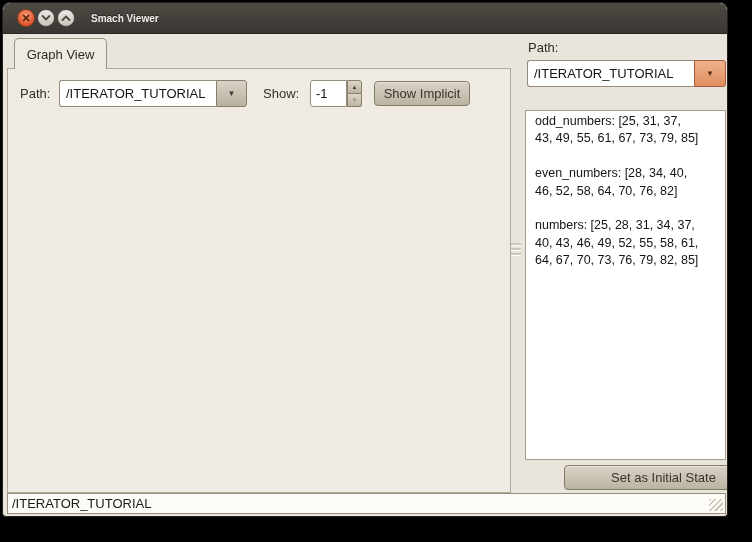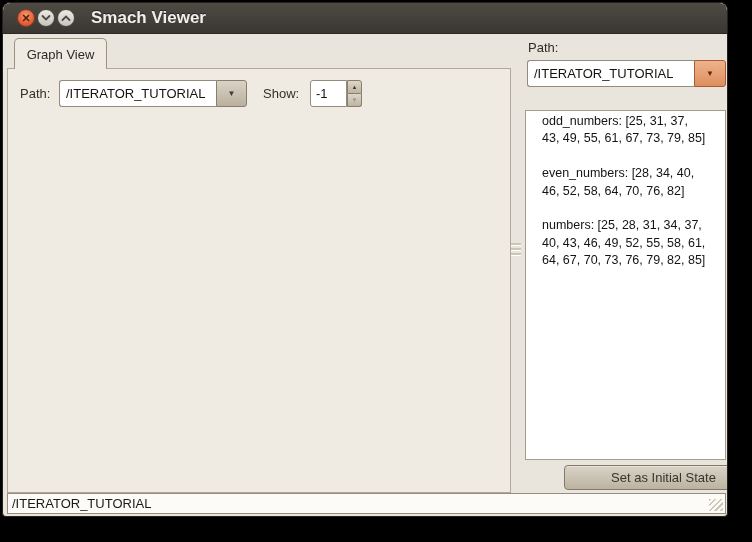--- a/index.html
+++ b/index.html
@@ -25,21 +25,21 @@
   }
   .tb-btn.close{
     margin-left:14px;
     background:radial-gradient(circle at 50% 35%,#f49a74,#e2572f 70%);
     border:1px solid #8a3b1c;color:#571e08;font-size:11px;font-weight:bold;line-height:1;
   }
   .tb-btn.winctl{
     background:linear-gradient(#eceae6,#c7c3bc);border:1px solid #4d4a44;
   }
   .tb-title{
-    color:#f1efec;font-size:17px;font-weight:bold;margin-left:16px;
+    color:#f1efec;font-size:10px;font-weight:bold;margin-left:16px;
     text-shadow:0 -1px 0 rgba(0,0,0,.5);
   }
   
   .tab{
     position:absolute;box-sizing:border-box;border:1px solid #9a9183;border-bottom:none;
     border-radius:5px 5px 0 0;font-size:13px;color:#2e2a25;
     display:flex;align-items:center;justify-content:center;text-align:center;
   }
   .tab.active{left:11px;top:35px;width:93px;height:31px;background:#efeae2;z-index:3;}
   .tab.inactive{left:104px;top:40px;width:79px;height:26px;background:#cfc7b9;z-index:1;color:#423d35;}
@@ -87,21 +87,21 @@
   .graph-area{
     position:absolute;left:7px;top:109px;width:496px;height:377px;
     background:#fff;border:1px solid #a59c8b;box-sizing:border-box;
   }
   
   .rp-label{position:absolute;font-size:13px;color:#2f2b25;}
   .userdata{
     position:absolute;left:522px;top:107px;width:201px;height:350px;
     background:#fff;border:1px solid #a59c8b;box-sizing:border-box;resize:none;
     font-family:"Liberation Sans",sans-serif;font-size:12.5px;line-height:17.4px;
-    color:#141414;padding:2px 16px;overflow:hidden;white-space:pre-wrap;outline:none;
+    color:#141414;padding:2px 9px;overflow:hidden;white-space:pre-wrap;outline:none;
   }
   .splitter-grip{position:absolute;left:506px;top:238px;width:12px;}
   .splitter-grip div{height:2px;margin:2px 0;background:#cdc5b5;border-bottom:1px solid #fff;}
   
   .statusbar{
     position:absolute;left:4px;top:490px;width:719px;height:21px;box-sizing:border-box;
     background:#fcfbf8;border:1px solid #968d7b;font-family:"Liberation Sans",sans-serif;
     font-size:13px;color:#1c1a16;padding:0 4px;outline:none;
   }
   .resize-grip{
@@ -149,20 +149,23 @@
     <div class="spinfield" style="left:302px;top:11px;width:37px;height:27px;">
       <span>-1</span>
     </div>
     <div class="spinner" style="left:339px;top:11px;height:27px;">
       <div class="half up">
         <span>▲</span>
       </div>
       <div class="half down">
         <span>▼</span>
       </div>
+    </div>
+    <div class="btn" style="left:366px;top:12px;width:96px;height:25px;">
+      <span>Show Implicit</span>
     </div>
   </div>
 
   <div class="graph-area">
     <svg id="graph-svg" width="494" height="375" viewBox="9 111 494 375">
       <defs>
         <marker id="ab" markerWidth="8" markerHeight="8" refX="5" refY="3" orient="auto">
           <path d="M0,0 L6,3 L0,6 z" fill="#000000"></path>
         </marker>
         <marker id="ag" markerWidth="8" markerHeight="8" refX="5" refY="3" orient="auto">

